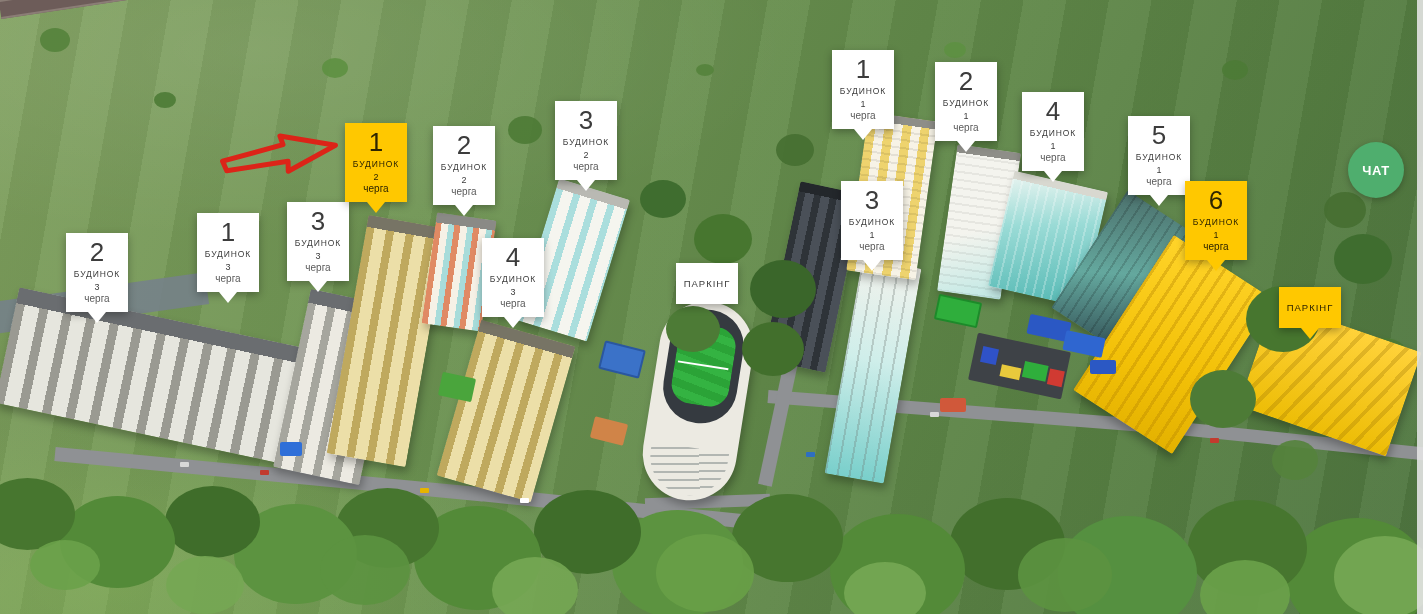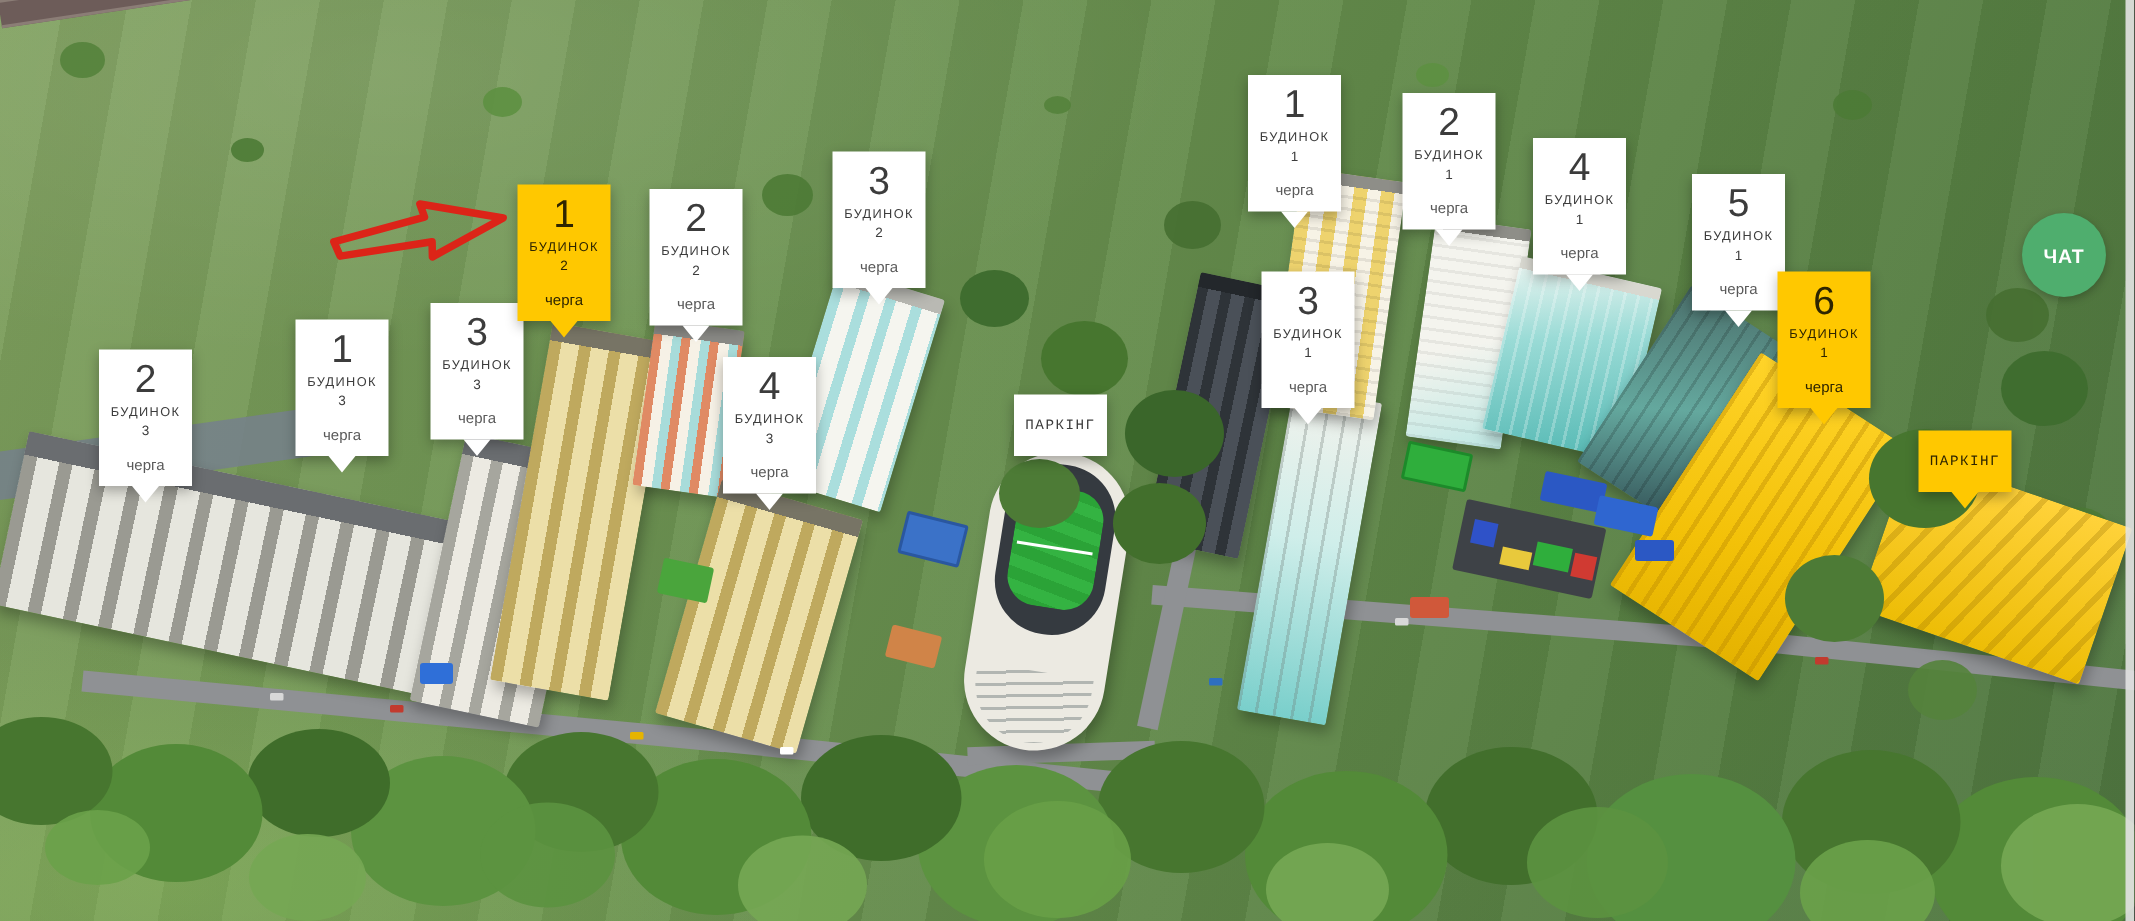--- a/index.html
+++ b/index.html
@@ -133,23 +133,23 @@
   .pin{position:absolute;width:62px;box-sizing:border-box;background:#fff;text-align:center;
     padding:5px 2px 8px;box-shadow:0 3px 8px rgba(0,0,0,.30);color:#3c3c3c;z-index:20;cursor:pointer;}
   .pin::after{content:"";position:absolute;left:50%;bottom:-11px;transform:translateX(-50%);
     border-left:9px solid transparent;border-right:9px solid transparent;border-top:11px solid #fff;}
   .pin.yellow{background:var(--yellow);color:#2e2500;}
   .pin.yellow::after{border-top-color:var(--yellow);}
   .pin.no-tail::after{display:none;}
   .pin-num{font-size:26px;line-height:28px;font-weight:400;}
   .pin-word{font-size:8.5px;letter-spacing:.9px;margin-top:3px;white-space:nowrap;}
   .pin-phase{font-size:9px;margin-top:3px;}
-  .pin-cherga{font-size:10px;margin-top:13px;color:#5a5a5a;}
+  .pin-cherga{font-size:10px;margin-top:1px;color:#5a5a5a;}
   .pin.yellow .pin-cherga{color:#2e2500;}
-  .pin.parking{padding:15px 2px;font-family:Liberation Mono, monospace;}
+  .pin.parking{padding:15px 2px;}
   .pin .pin-parking-text{font-size:9.5px;letter-spacing:1px;white-space:nowrap;}
   .p1{left:66px;top:233px}.p2{left:197px;top:213px}.p3{left:287px;top:202px}
   .p4{left:345px;top:123px}.p5{left:433px;top:126px}.p6{left:555px;top:101px}
   .p7{left:482px;top:238px}.p8{left:676px;top:263px}.p9{left:832px;top:50px}
   .p10{left:935px;top:62px}.p11{left:841px;top:181px}.p12{left:1022px;top:92px}
   .p13{left:1128px;top:116px}.p14{left:1185px;top:181px}.p15{left:1279px;top:287px}
   
   .arrow{position:absolute;left:218px;top:128px;width:126px;height:50px;z-index:30;
     transform:rotate(-7deg);}
   .chat-btn{position:absolute;left:1348px;top:142px;width:56px;height:56px;border-radius:50%;

